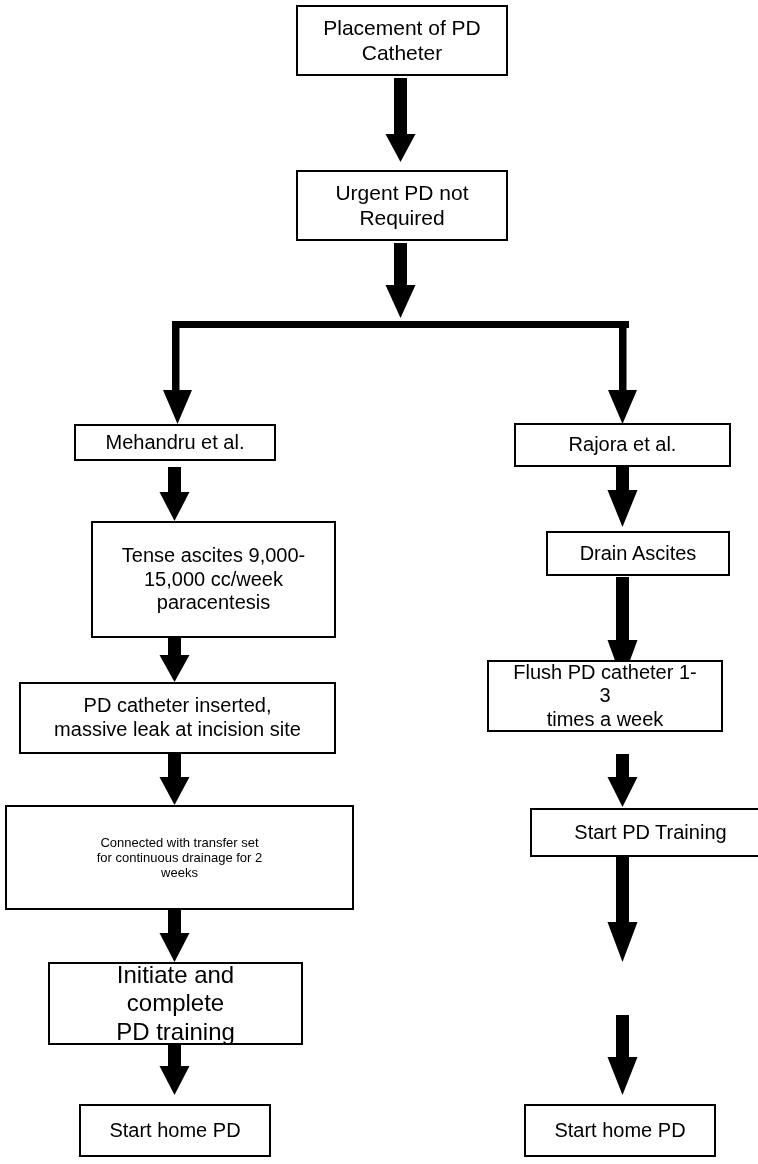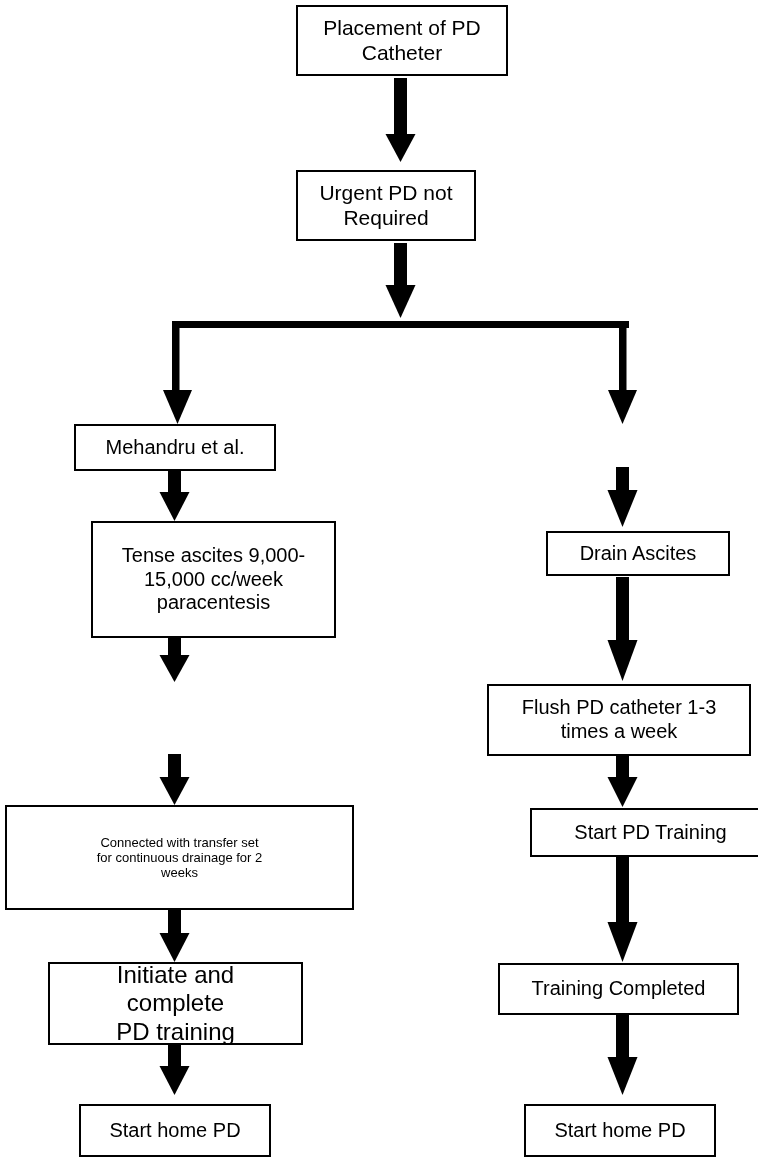--- a/index.html
+++ b/index.html
@@ -128,64 +128,68 @@
       </g>
 
     </g>
   </svg>
 
   <div class="node-box" style="left:296px; top:5px; width:212px; height:71px; font-size:21px;">
     <span class="node-label">Placement of PD
 Catheter</span>
   </div>
 
-  <div class="node-box" style="left:296px; top:170px; width:180px; height:71px; font-size:21px;">
+  <div class="node-box" style="left:296px; top:170px; width:212px; height:71px; font-size:21px;">
     <span class="node-label">Urgent PD not
 Required</span>
   </div>
 
-  <div class="node-box" style="left:74px; top:424px; width:202px; height:47px; font-size:20px;">
+  <div class="node-box" style="left:74px; top:424px; width:202px; height:37px; font-size:20px;">
     <span class="node-label">Mehandru et al.</span>
   </div>
 
+  <div class="node-box" style="left:514px; top:423px; width:217px; height:44px; font-size:20px;">
+    <span class="node-label">Rajora et al.</span>
+  </div>
 
   <div class="node-box" style="left:59px; top:521px; width:245px; height:117px; font-size:20px;margin-left:32px;">
     <span class="node-label">Tense ascites 9,000-
 15,000 cc/week
 paracentesis</span>
   </div>
 
   <div class="node-box" style="left:530px; top:531px; width:184px; height:45px; font-size:20px;margin-left:16px;">
     <span class="node-label">Drain Ascites</span>
   </div>
 
+  <div class="node-box" style="left:19px; top:682px; width:317px; height:72px; font-size:20px;">
+    <span class="node-label">PD catheter inserted,
+massive leak at incision site</span>
+  </div>
 
-  <div class="node-box" style="left:487px; top:684px; width:264px; height:72px; font-size:20px;">
+  <div class="node-box" style="left:487px; top:660px; width:236px; height:72px; font-size:20px;">
     <span class="node-label">Flush PD catheter 1-3
 times a week</span>
   </div>
 
   <div class="node-box" style="left:5px; top:805px; width:349px; height:105px; font-size:13px;">
     <span class="node-label">Connected with transfer set
 for continuous drainage for 2
 weeks</span>
   </div>
 
   <div class="node-box" style="left:502px; top:808px; width:241px; height:49px; font-size:20px;margin-left:28px;">
     <span class="node-label">Start PD Training</span>
   </div>
 
   <div class="node-box" style="left:48px; top:962px; width:255px; height:83px; font-size:24px;">
     <span class="node-label">Initiate and complete
 PD training</span>
   </div>
 
-  <div class="node-box" style="left:498px; top:963px; width:241px; height:52px; font-size:20px;">
-    <span class="node-label">Training Completed</span>
-  </div>
 
   <div class="node-box" style="left:79px; top:1104px; width:192px; height:53px; font-size:20px;">
     <span class="node-label">Start home PD</span>
   </div>
 
   <div class="node-box" style="left:524px; top:1104px; width:192px; height:53px; font-size:20px;">
     <span class="node-label">Start home PD</span>
   </div>
 
 </div>

